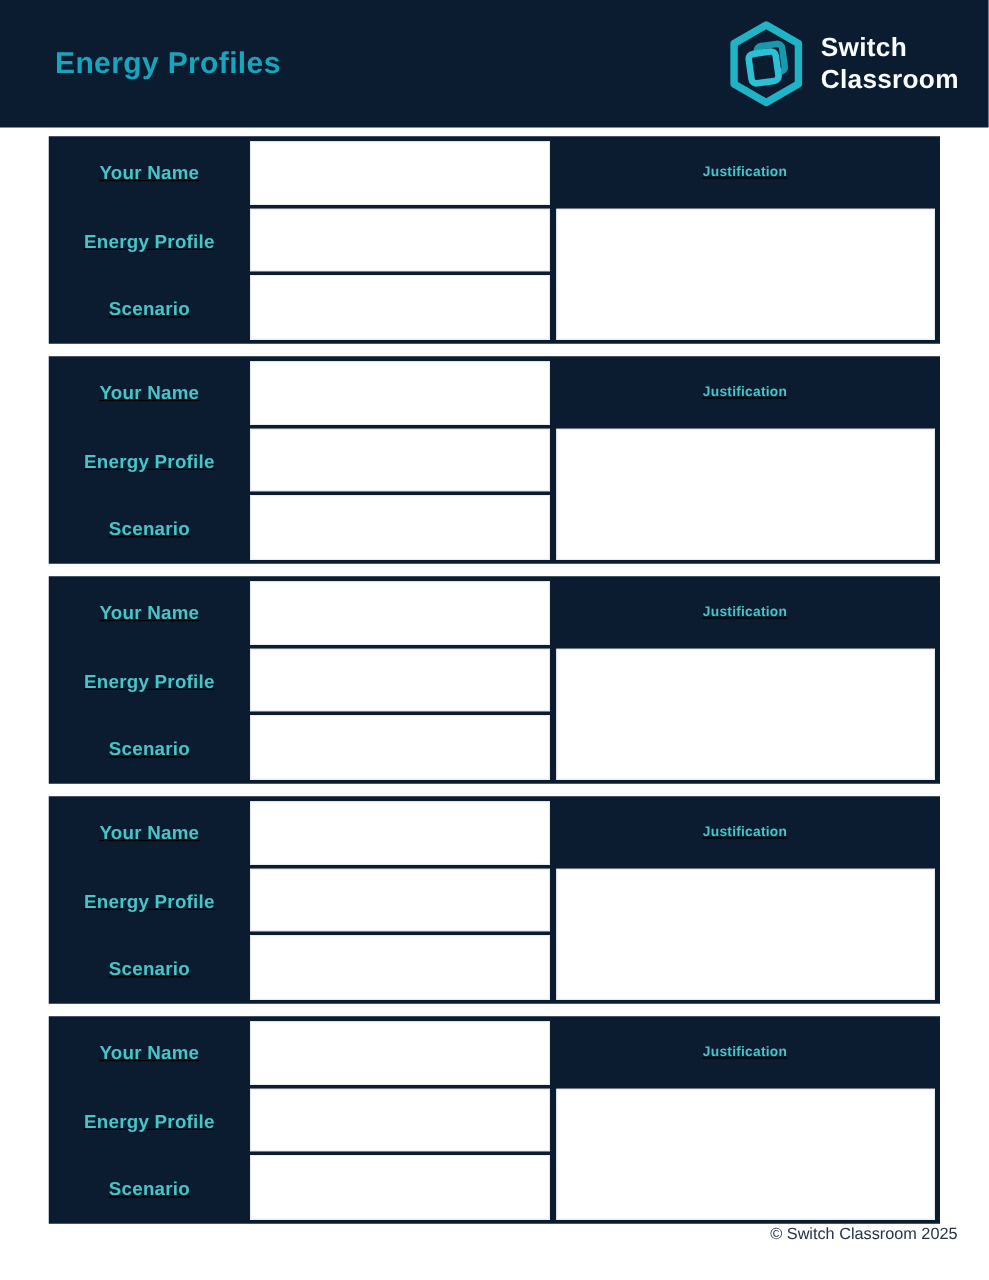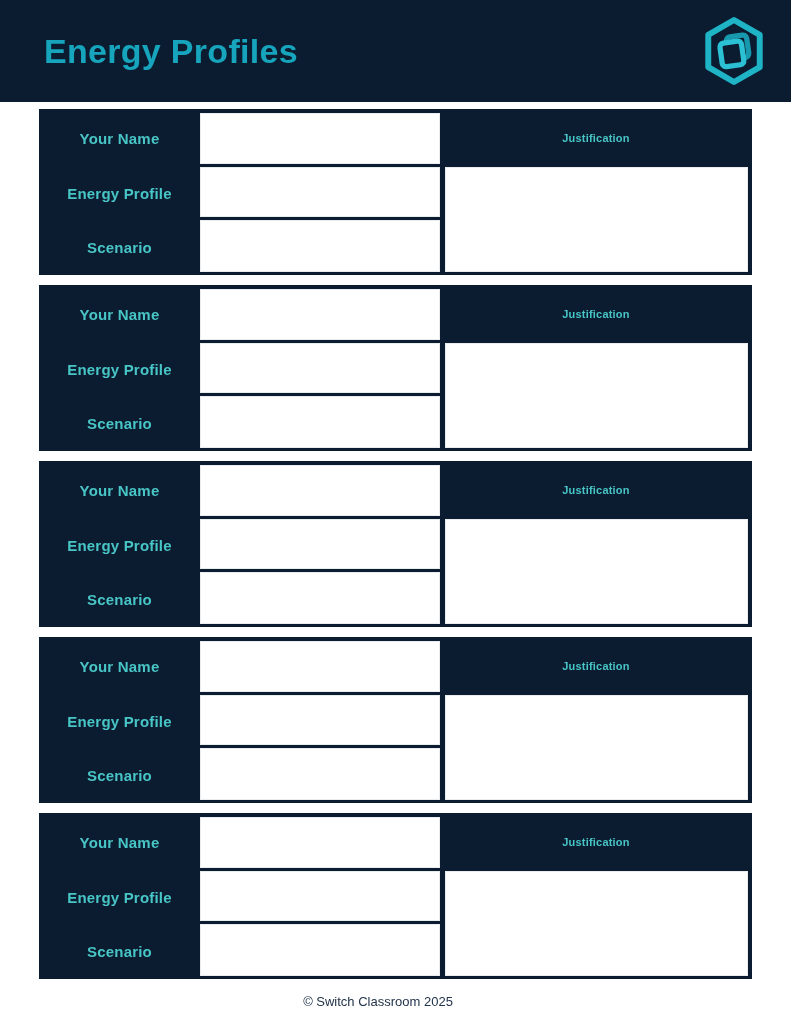--- a/index.html
+++ b/index.html
@@ -25,21 +25,21 @@
   .header-bar {
     height: 102px;
     background: var(--navy);
     display: flex;
     align-items: center;
     justify-content: space-between;
     padding: 0 24px 0 44px;
   }
   .page-title {
     color: var(--teal-title);
-    font-size: 34px;
+    font-size: 24px;
     font-weight: 800;
     letter-spacing: 0.3px;
   }
   .brand {
     display: flex;
     align-items: center;
     gap: 11px;
   }
   .brand-text {
     color: #FAFCFE;
@@ -48,20 +48,21 @@
     font-weight: 700;
     letter-spacing: 0.2px;
   }
 
   
   .worksheet {
     padding: 7px 39px 0 39px;
     display: flex;
     flex-direction: column;
     gap: 10px;
+    text-decoration: underline;
   }
   .block {
     height: 166px;
     background: var(--navy);
     display: grid;
     grid-template-columns: 161px 240px 1fr;
     grid-template-rows: 58px 53px 55px;
   }
   .label-cell {
     display: flex;
@@ -91,42 +92,45 @@
     letter-spacing: 0.2px;
   }
   .just-box {
     grid-column: 3;
     grid-row: 2 / span 2;
     margin: 0 4px 3px 5px;
   }
 
   
   .footer {
-    margin-top: 15px;
-    padding-right: 35px;
-    text-align: center;
+    padding-right: 25px;
+    text-align: right;
     color: var(--footer-text);
     font-size: 13px;
   }
 </style>
 </head>
 <body>
 
 <header class="header-bar">
   <h1 class="page-title">Energy Profiles</h1>
   <div class="brand">
     <span style="display:inline-flex">
       <svg width="66" height="70" viewBox="0 0 100 104" aria-hidden="true">
         <path d="M50 5 L89 27.5 V76.5 L50 99 L11 76.5 V27.5 Z" fill="none" stroke="var(--teal-logo)" stroke-width="9" stroke-linejoin="round"></path>
         <g transform="rotate(-8 50 54)">
           <rect x="41" y="30" width="31" height="34" rx="6" fill="none" stroke="#1898AC" stroke-width="8"></rect>
           <rect x="30" y="38" width="33" height="36" rx="6" fill="var(--navy)" stroke="#2BC0D4" stroke-width="8"></rect>
         </g>
       </svg>
     </span>
+    <div class="brand-text">
+      <div>Switch</div>
+      <div>Classroom</div>
+    </div>
   </div>
 </header>
 
 <main class="worksheet" id="worksheet">
   <section class="block">
     <div class="label-cell" style="grid-column:1;grid-row:1;">Your Name</div>
     <div class="label-cell" style="grid-column:1;grid-row:2;">Energy Profile</div>
     <div class="label-cell" style="grid-column:1;grid-row:3;">Scenario</div>
 
     <div class="wbox input-row1"></div>

